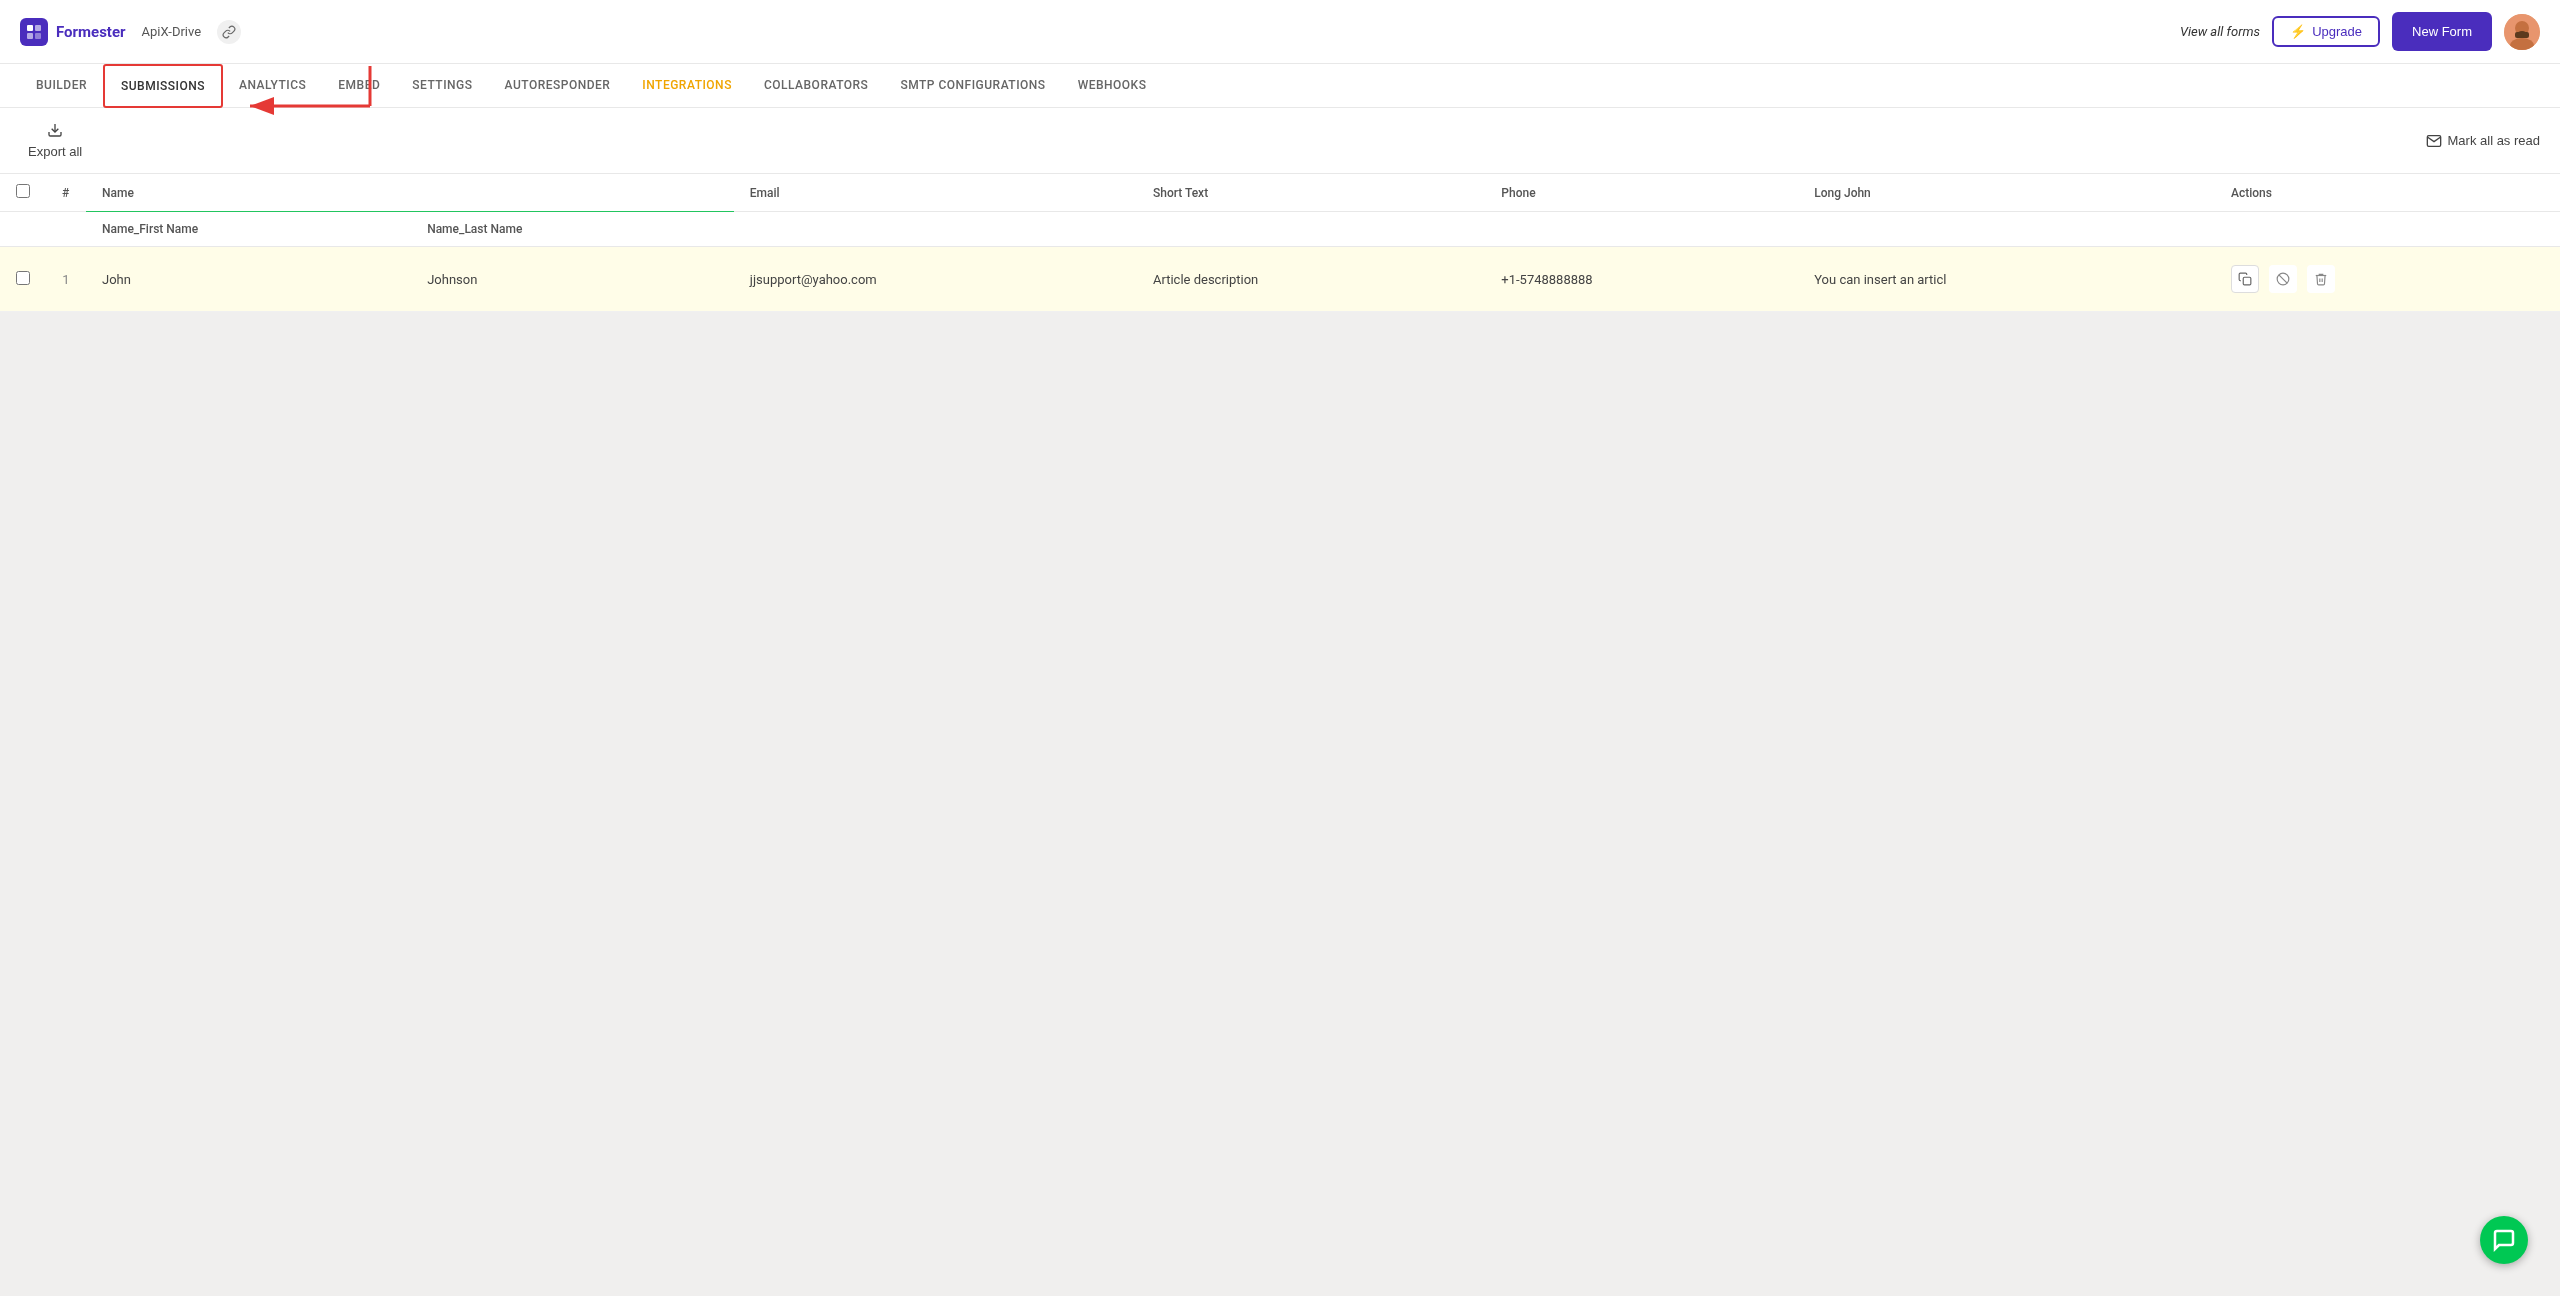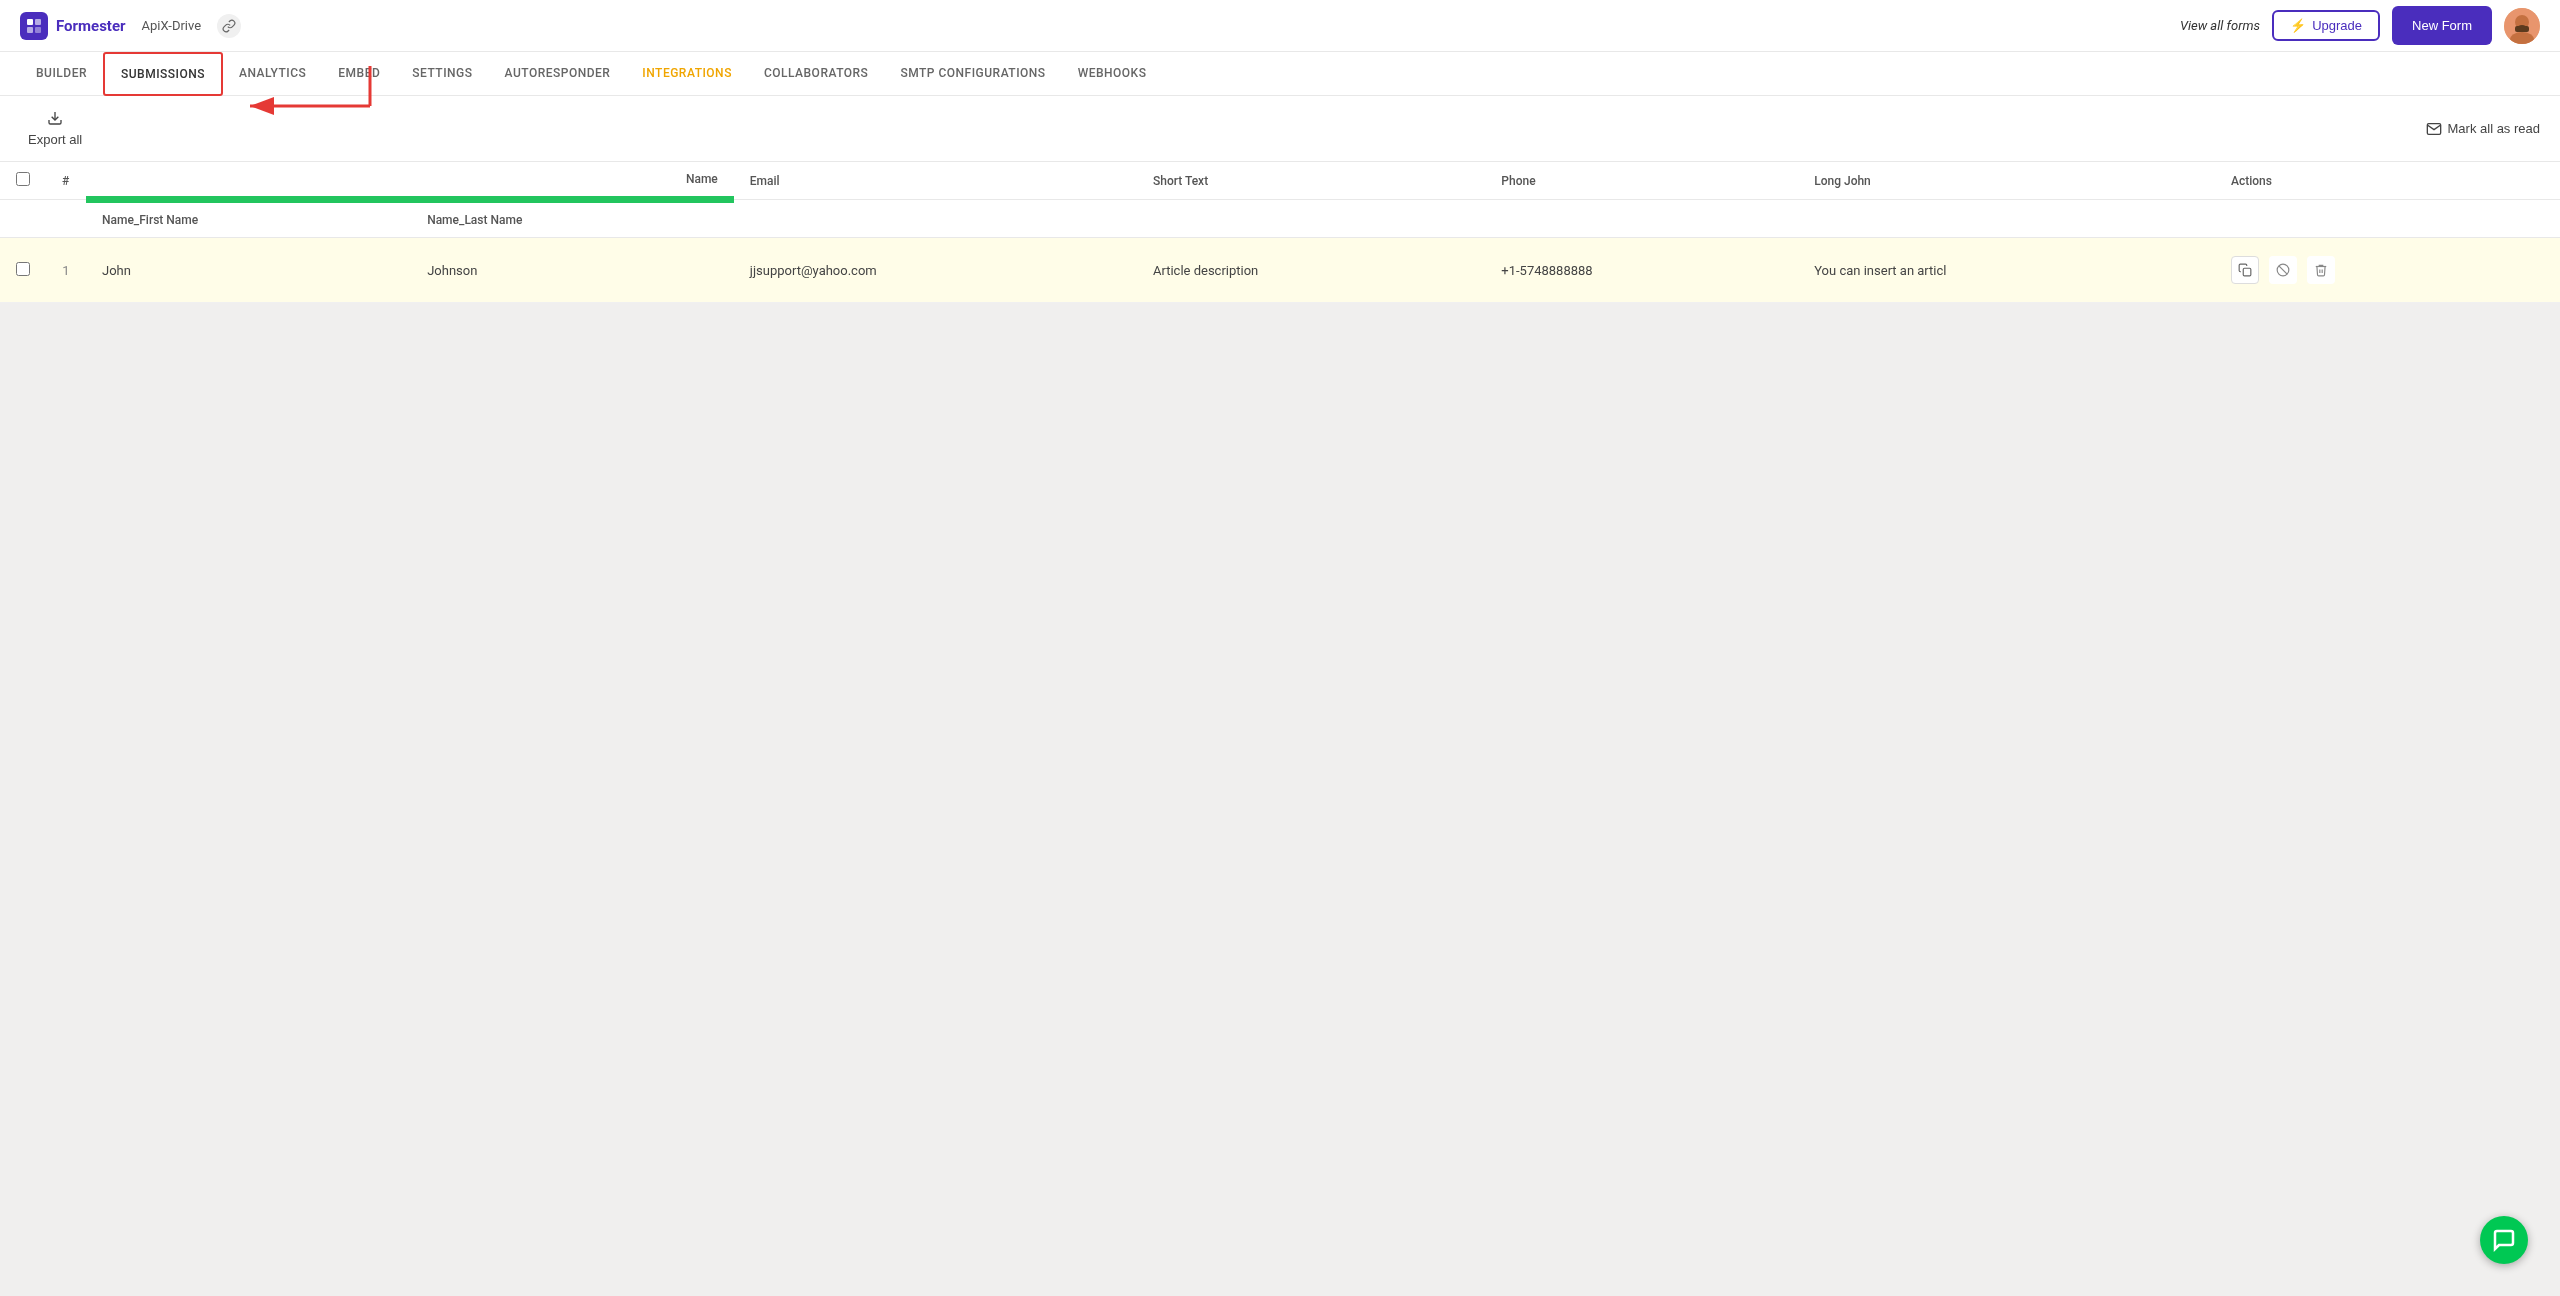--- a/index.html
+++ b/index.html
@@ -1,21 +1,21 @@
 <!DOCTYPE html>
 <html><head>
   <meta charset="utf-8">
   <style>
     * { box-sizing: border-box; margin: 0; padding: 0; }
     body { font-family: -apple-system, BlinkMacSystemFont, 'Segoe UI', Roboto, sans-serif; background: #f0efee; color: #333; font-size: 13px; }
 
     
     .top-nav {
       display: flex; align-items: center; justify-content: space-between;
-      background: #fff; padding: 0 20px; height: 52px;
+      background: #fff; padding: 0 20px; height: 64px;
       border-bottom: 1px solid #e8e8e8;
     }
     .top-nav-left { display: flex; align-items: center; gap: 16px; }
     .logo { display: flex; align-items: center; gap: 8px; font-weight: 700; color: #4a2dbd; font-size: 15px; }
     .logo-icon {
       width: 28px; height: 28px; background: #4a2dbd; border-radius: 6px;
       display: flex; align-items: center; justify-content: center;
       color: white; font-size: 14px;
     }
     .form-name { font-size: 13px; color: #555; }
@@ -230,21 +230,21 @@
 <div class="table-container">
   <table>
     <thead>
       <tr>
         <th class="checkbox-cell">
           <input type="checkbox" style="">
         </th>
         <th>
           <span>#</span>
         </th>
-        <th colspan="2" style="text-align:right; border-bottom: 7px solid #22c55e;">
+        <th colspan="2" style="text-align:left; border-bottom: 1px solid #22c55e;">
           Name
         </th>
         <th>
           <span>Email</span>
         </th>
         <th>
           <span>Short Text</span>
         </th>
         <th>
           <span>Phone</span>

